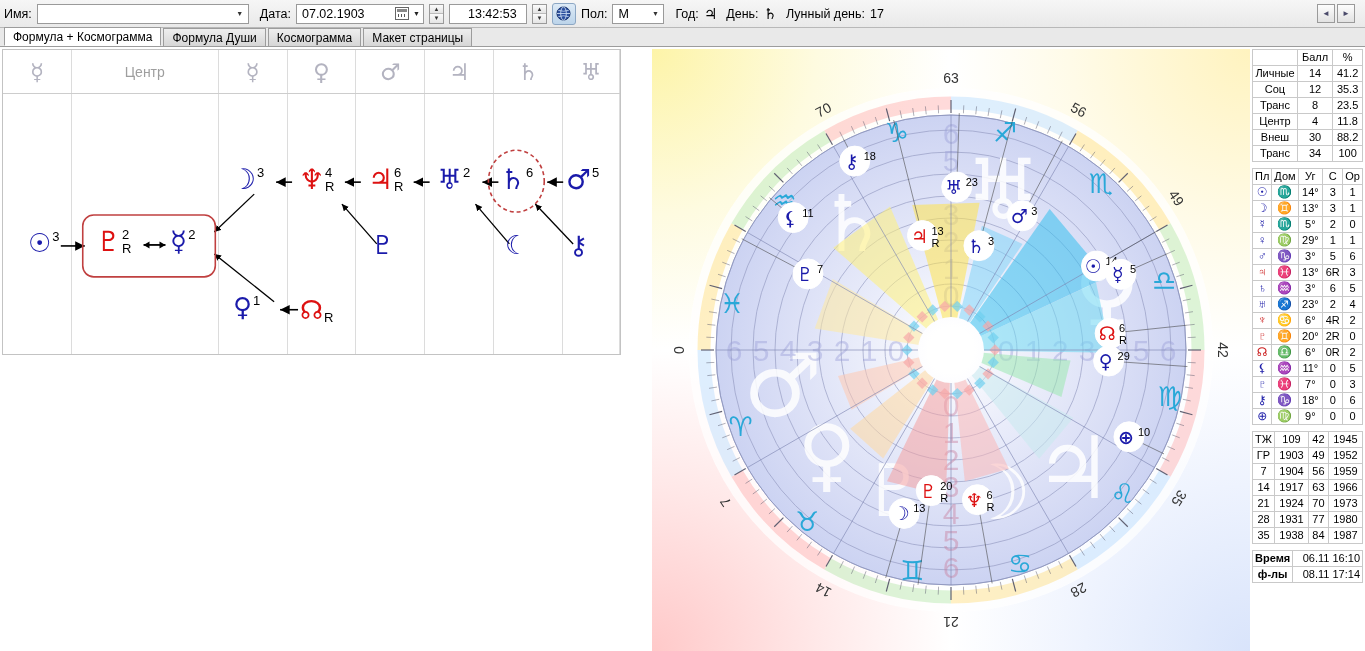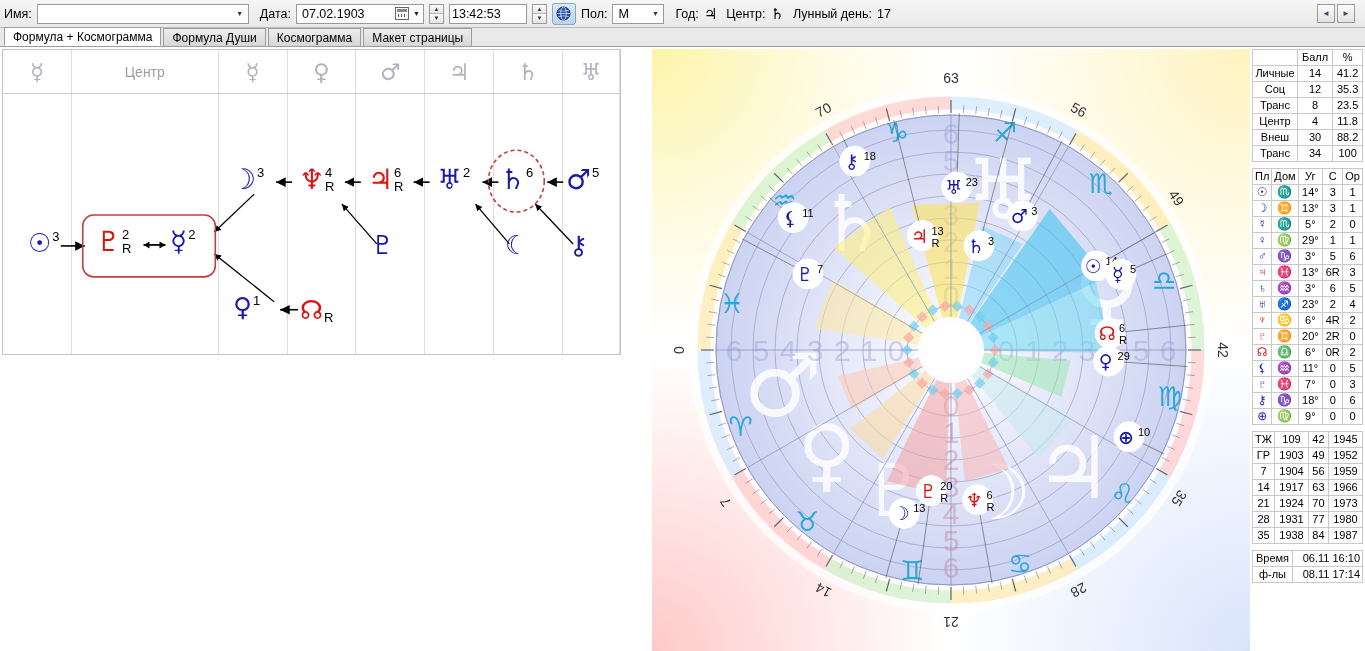--- a/index.html
+++ b/index.html
@@ -51,21 +51,21 @@
     width:15px; height:20px; border:1px solid #9a9a9a; background:#f0f0f0;
     display:flex; flex-direction:column;
   }
   .spin div {
     flex:1; display:flex; align-items:center; justify-content:center;
     font-size:6px; color:#333; background:linear-gradient(to bottom,#fbfbfb,#e4e4e4);
   }
   .spin div:first-child { border-bottom:1px solid #bbb; }
   #time-field {
     width:78px; height:20px; border:1px solid #9a9a9a; background:#fff;
-    display:flex; align-items:center; padding-left:2px; font-size:12.5px;
+    display:flex; align-items:center; padding-left:18px; font-size:12.5px;
   }
   #globe-btn {
     width:24px; height:22px; border:1px solid #8ca7c4; border-radius:3px;
     background:linear-gradient(to bottom,#ddeaf6,#bcd4ea);
     display:flex; align-items:center; justify-content:center;
   }
   #gender-combo { width:52px; }
   #gender-combo .val { padding-left:5px; font-size:12.5px; }
   .astro-sym { font-family:"DejaVu Sans", sans-serif; color:#000; }
   #nav-btns { margin-left:auto; display:flex; gap:2px; padding-right:6px; }
@@ -132,21 +132,21 @@
   .tbl-gap { height:6px; }
   td.lbl { text-align:right; padding-right:3px; }
   td.sym { font-family:"DejaVu Sans", sans-serif; font-size:12px; }
   td.bold { font-weight:bold; }
   #score-table td:first-child { width:45px; }
   #pos-table td:nth-child(1) { width:17px; }
   #pos-table td:nth-child(2) { width:21px; }
   #pos-table td:nth-child(3) { width:29px; }
   #pos-table td:nth-child(4) { width:22px; }
   #years-table td:nth-child(1) { width:22px; }
-  #time-table td:first-child { width:40px; }
+  #time-table td:first-child { width:40px;font-weight:bold; }
   #time-table td:last-child { text-align:right; }
 
   
   #gray-bottom {
     position:absolute; left:0; top:357px; width:651px; height:294px;
     background:#ffffff;
   }
   #outer-bg {
     position:absolute; left:0; top:47px; width:1365px; height:604px;
     background:#ffffff; z-index:-1;
@@ -194,21 +194,21 @@
   </div>
 
   <span class="tb-label">Пол:</span>
   <div class="combo" id="gender-combo">
     <span class="val">М</span>
     <span class="btn">▼</span>
   </div>
 
   <span class="tb-label" style="margin-left:6px;">Год:</span>
   <span class="astro-sym" style="font-size:15px;">♃</span>
-  <span class="tb-label" style="margin-left:4px;">Центр:</span>
+  <span class="tb-label" style="margin-left:4px;">День:</span>
   <span class="astro-sym" style="font-size:15px;">♄</span>
   <span class="tb-label" style="margin-left:4px;">Лунный день:</span>
   <span class="tb-label">17</span>
 
   <div id="nav-btns">
     <div class="nav-b">◄</div>
     <div class="nav-b">►</div>
   </div>
 </div>
 

